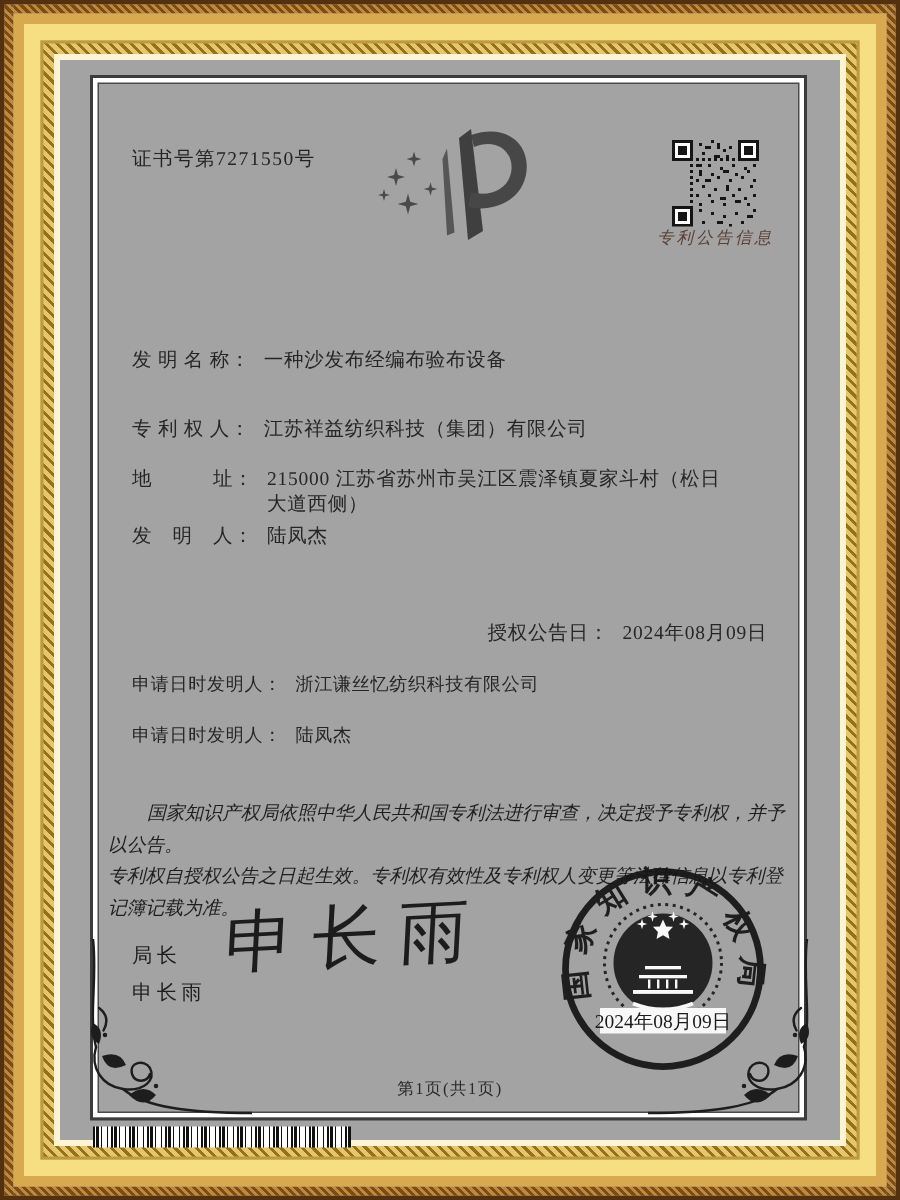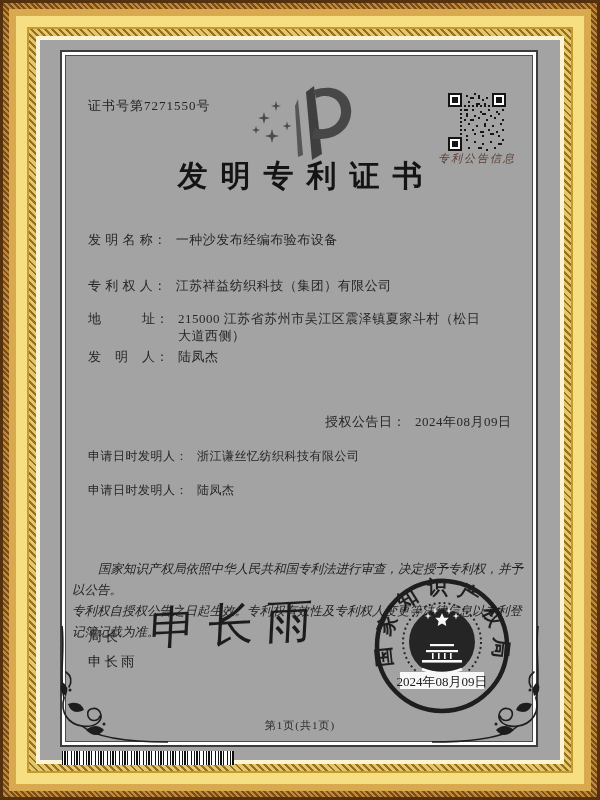--- a/index.html
+++ b/index.html
@@ -37,21 +37,21 @@
               letter-spacing:2px;color:#5c4033;font-style:italic;}
 
   .row{position:absolute;display:flex;align-items:flex-start;font-size:13px;color:#262626;}
   .row .lbl{white-space:pre;margin-right:9px;letter-spacing:0.5px;}
   .row .val{letter-spacing:0.5px;}
   .row.small{font-size:12px;}
   .val.wrap{display:inline-block;width:312px;line-height:17px;}
 
   .statement{left:72px;top:532px;width:458px;font-size:12.5px;line-height:21px;
              font-style:italic;color:#1f1f1f;}
-  .statement .l1{display:block;text-indent:26px;margin-top:27px;}
+  .statement .l1{display:block;text-indent:26px;}
   .statement .l2{display:block;}
 
   .officer-title{left:88px;top:628px;font-size:13.5px;letter-spacing:3px;color:#1e1e1e;text-align:center;}
   .officer-name{left:88px;top:653px;font-size:13.5px;letter-spacing:3px;color:#1e1e1e;}
   .signature{left:150px;top:594px;font-size:46px;letter-spacing:12px;color:#1c1c1c;
              transform:rotate(-3deg) skewX(-6deg);font-weight:400;}
 
   .footer{left:0;top:718px;width:100%;text-align:center;font-size:11px;color:#2a2a2a;letter-spacing:1px;}
 
   .barcode{left:62px;top:751px;width:172px;height:14px;
@@ -213,21 +213,20 @@
         <rect x="25" y="25" width="2" height="1"></rect>
       <rect x="10" y="27" width="1" height="1"></rect>
         <rect x="15" y="27" width="2" height="1"></rect>
         <rect x="19" y="28" width="1" height="1"></rect>
         <rect x="23" y="27" width="1" height="1"></rect>
         <rect x="27" y="23" width="1" height="1"></rect>
     </g>
   </svg>
   <div class="abs qr-caption">专利公告信息</div>
 
-  <div class="abs title">发明专利证书</div>
 
   <div class="row" style="left:88px;top:231px">
     <span class="lbl">发 明 名 称：</span>
     <span class="val">一种沙发布经编布验布设备</span>
   </div>
   <div class="row" style="left:88px;top:277px">
     <span class="lbl">专 利 权 人：</span>
     <span class="val">江苏祥益纺织科技（集团）有限公司</span>
   </div>
   <div class="row" style="left:88px;top:310px">

